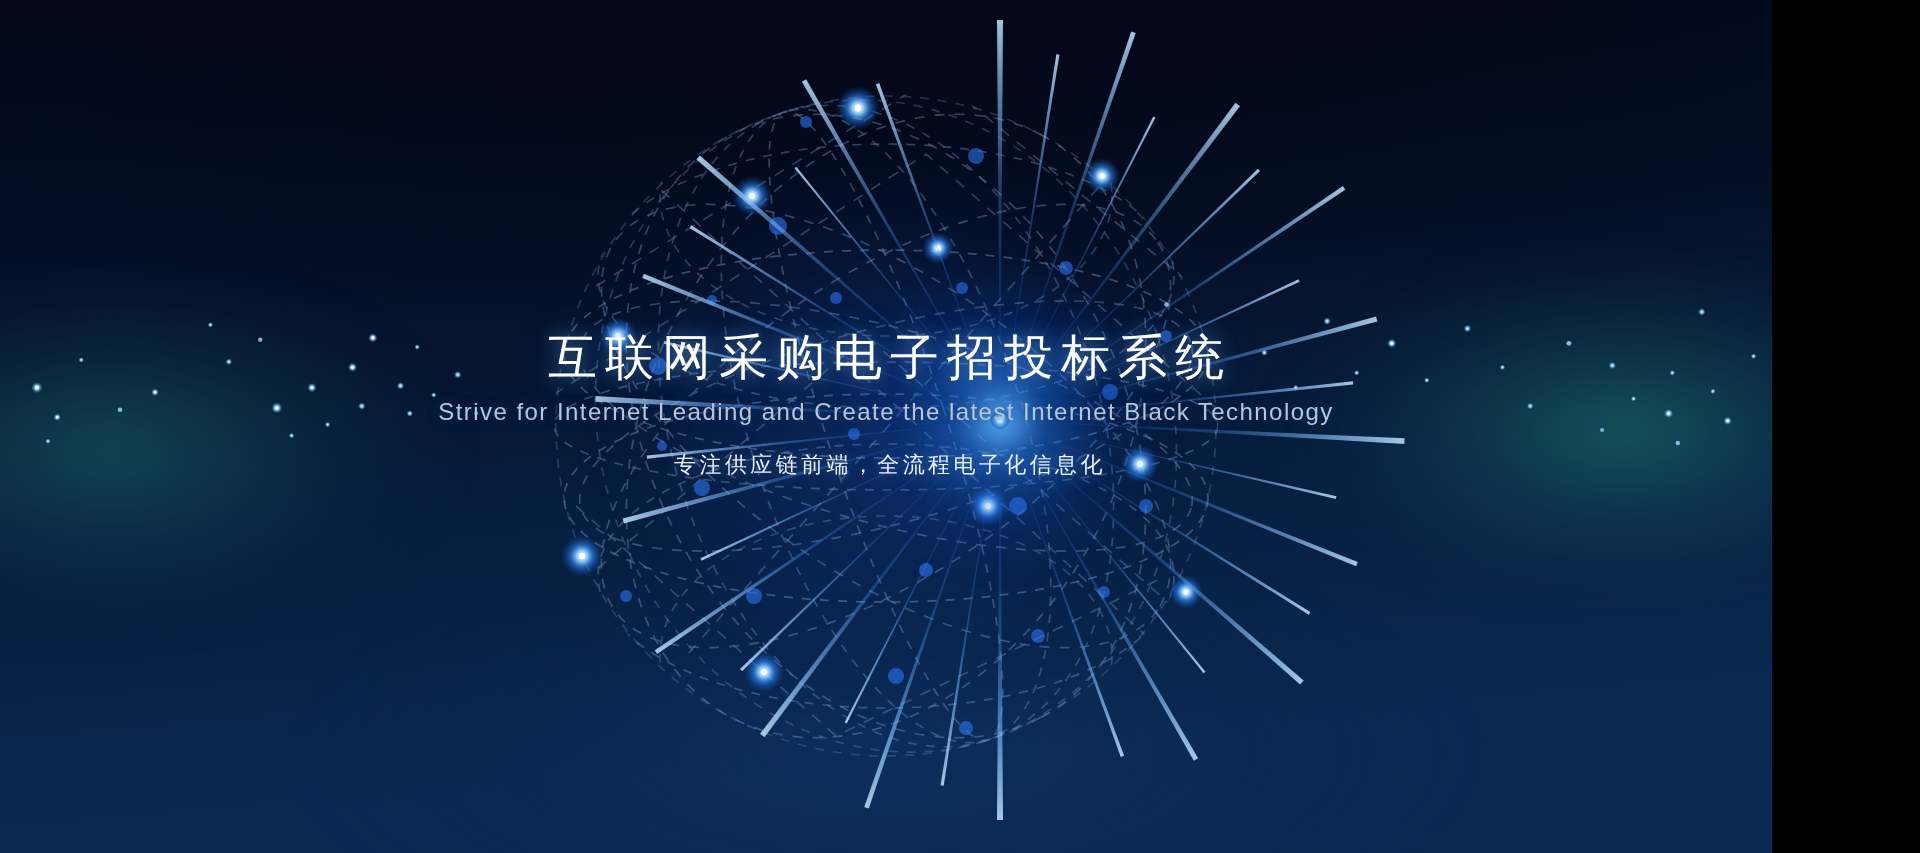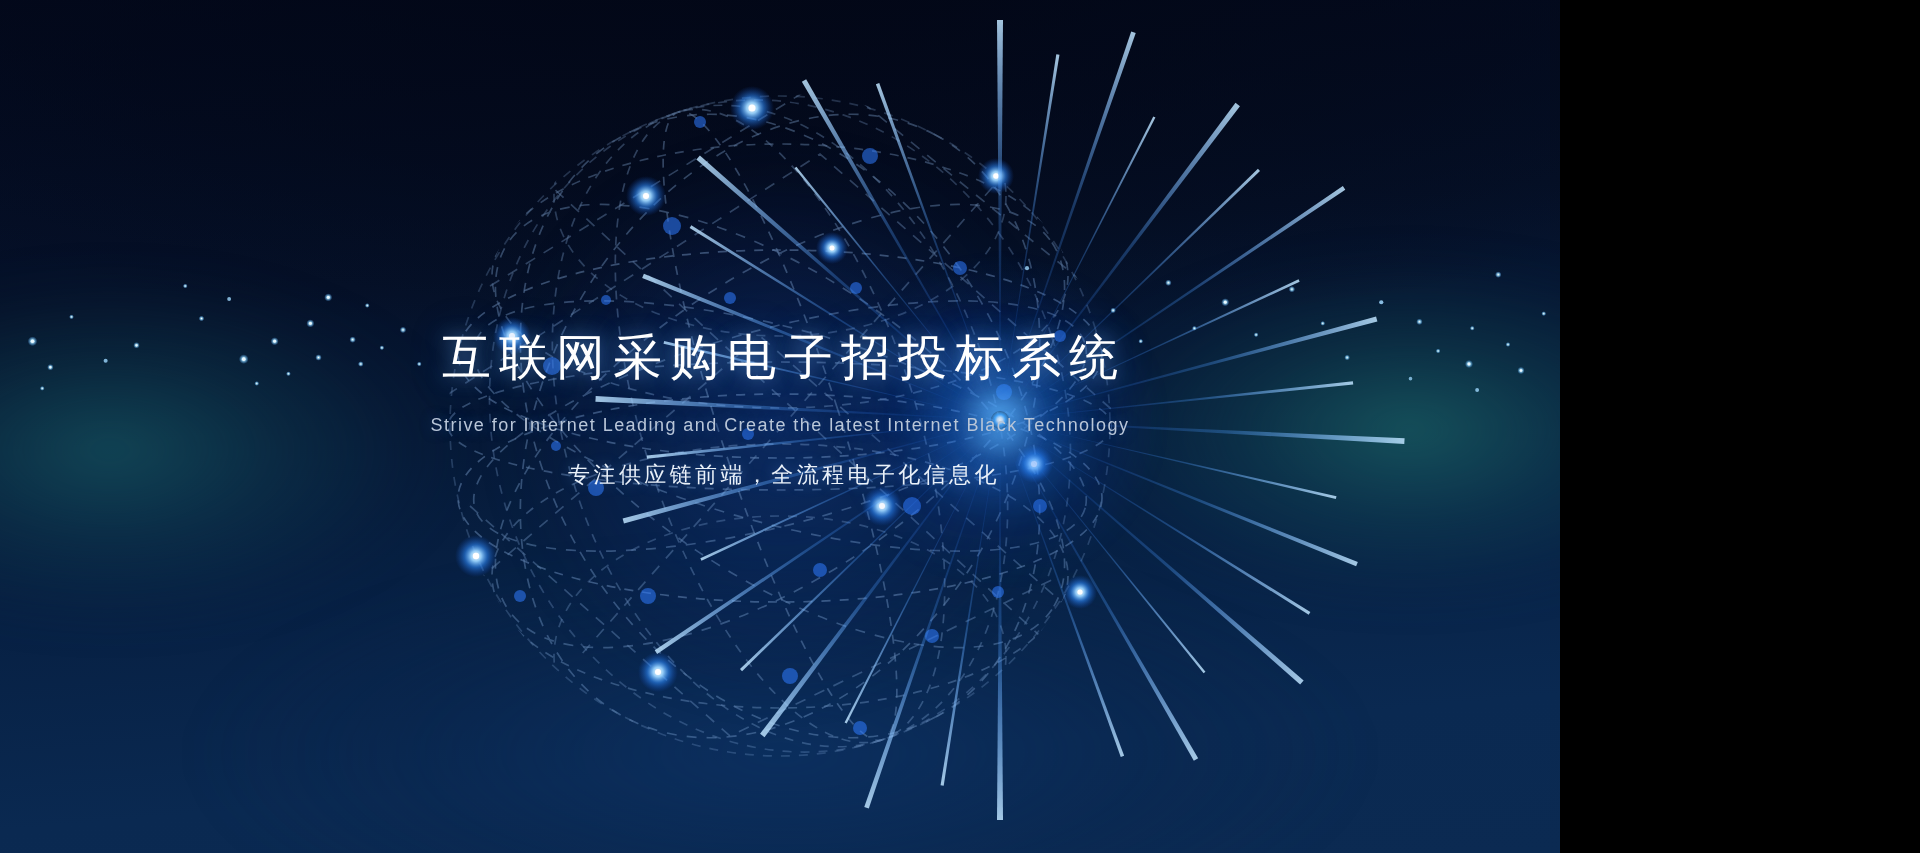--- a/index.html
+++ b/index.html
@@ -3,21 +3,21 @@
 <meta charset="utf-8">
 <title>Hero Banner</title>
 <style>
   html, body {
     margin: 0;
     padding: 0;
     background: #000;
   }
   #stage {
     position: relative;
-    width: 1560px;
+    width: 1772px;
     height: 853px;
     overflow: hidden;
     font-family: "Liberation Sans", "DejaVu Sans", sans-serif;
     background: #14532d;
   }
 
   
   .bg-base {
     position: absolute; inset: 0;
     background:
@@ -105,22 +105,22 @@
     margin: 0;
     font-size: 49px;
     line-height: 1.12;
     font-weight: 400;
     letter-spacing: 8px;
     color: #ffffff;
     text-shadow: 0 0 18px rgba(120,185,255,0.55), 0 0 42px rgba(40,120,235,0.35);
     padding-left: 8px;
   }
   .sub-en {
-    margin: 30px 0 0 0;
-    font-size: 18px;
+    margin: 13px 0 0 0;
+    font-size: 24px;
     font-weight: 400;
     letter-spacing: 1.45px;
     color: #b9c6d8;
     text-shadow: 0 0 12px rgba(20,60,130,0.8);
   }
   .sub-cn {
     margin: 24px 0 0 0;
     font-size: 22px;
     font-weight: 400;
     letter-spacing: 3.4px;

